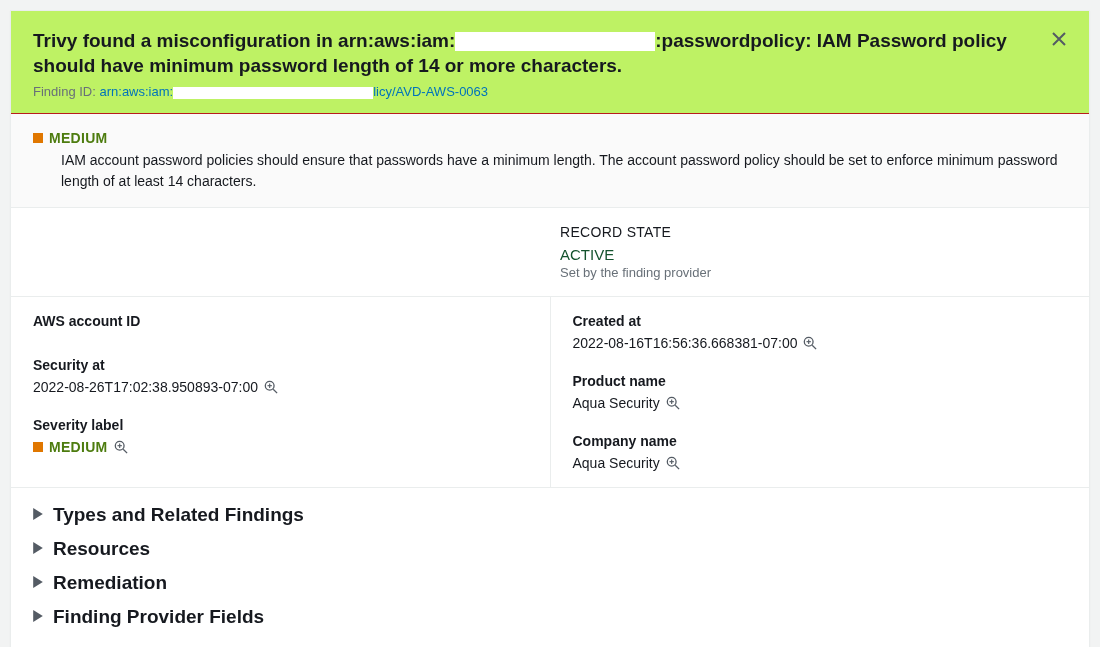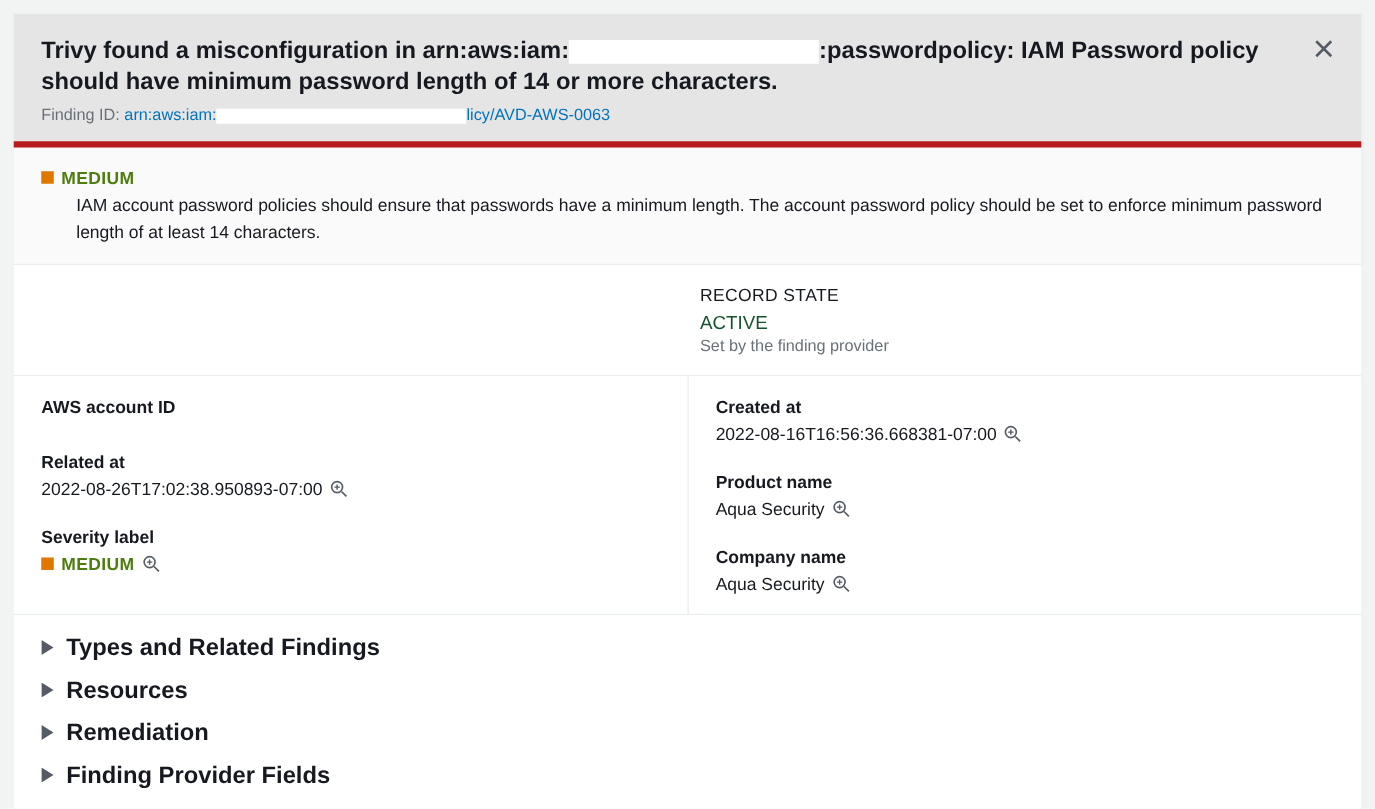--- a/index.html
+++ b/index.html
@@ -16,24 +16,24 @@
     height: 647px;
     overflow: hidden;
   }
   .panel {
     margin: 10px;
     background: #fff;
     border: 1px solid #eaeded;
     box-shadow: 0 1px 1px rgba(0,0,0,0.05);
   }
   .header {
-    background: #e5e5e5;
+    background: #bef264;
     padding: 18px 22px 14px 22px;
     position: relative;
-    border-bottom: 5px solid #b91c1c;
+    border-bottom: 1px solid #b91c1c;
   }
   .header-title {
     font-size: 19px;
     font-weight: 700;
     line-height: 1.3;
     padding-right: 40px;
     color: #16191f;
   }
   .redact-inline {
     display: inline-block;
@@ -226,21 +226,21 @@
     </div>
   </div>
 
   <div class="grid2" style="border-bottom:1px solid #eaeded; background:#fff;">
     <div class="gcol">
       <div class="field">
         <div class="flabel">AWS account ID</div>
         <div class="fval"></div>
       </div>
       <div class="field">
-        <div class="flabel">Related at</div>
+        <div class="flabel">Security at</div>
         <div class="fval">
           <span>2022-08-26T17:02:38.950893-07:00</span>
           <span class="mag">
             <svg width="14" height="14" viewBox="0 0 16 16">
                 <circle cx="6.5" cy="6.5" r="5" stroke="currentColor" stroke-width="1.5" fill="none"></circle>
                 <line x1="10.5" y1="10.5" x2="15" y2="15" stroke="currentColor" stroke-width="1.5"></line>
                 <line x1="4" y1="6.5" x2="9" y2="6.5" stroke="currentColor" stroke-width="1.3"></line>
                 <line x1="6.5" y1="4" x2="6.5" y2="9" stroke="currentColor" stroke-width="1.3"></line>
               </svg>
           </span>

